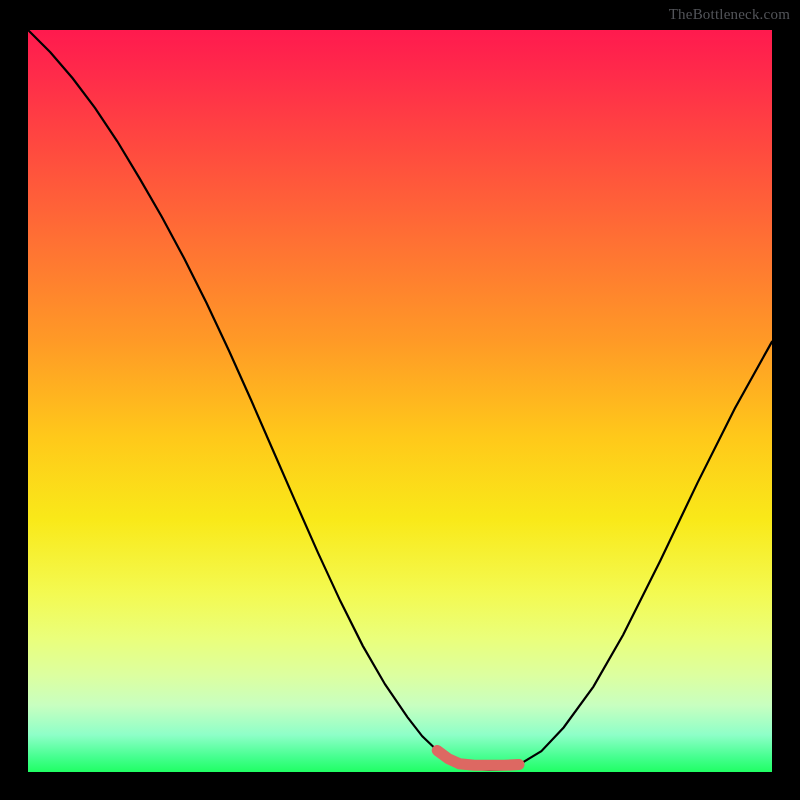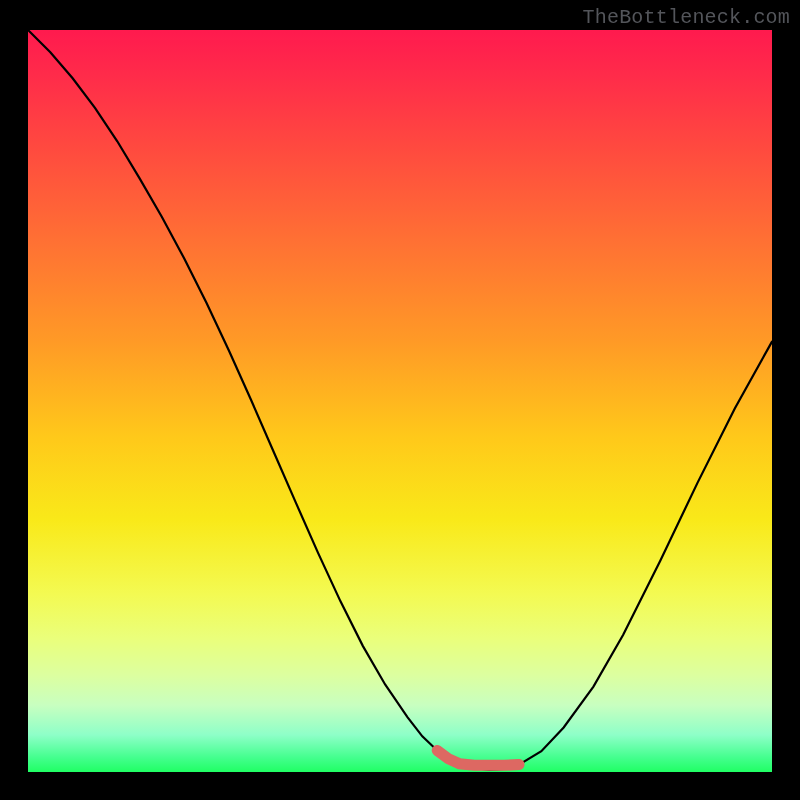--- a/index.html
+++ b/index.html
@@ -7,22 +7,22 @@
   .frame {
     position: relative;
     width: 800px;
     height: 800px;
     background: #000;
   }
   .watermark {
     position: absolute;
     top: 6px;
     right: 10px;
-    font-family: Liberation Mono, monospace;
-    font-size: 20px;
+    font-family: Liberation Serif, serif;
+    font-size: 15px;
     color: #53555a;
     letter-spacing: 0.2px;
     z-index: 5;
   }
   .plot {
     position: absolute;
     left: 28px;
     top: 30px;
     width: 744px;
     height: 742px;

